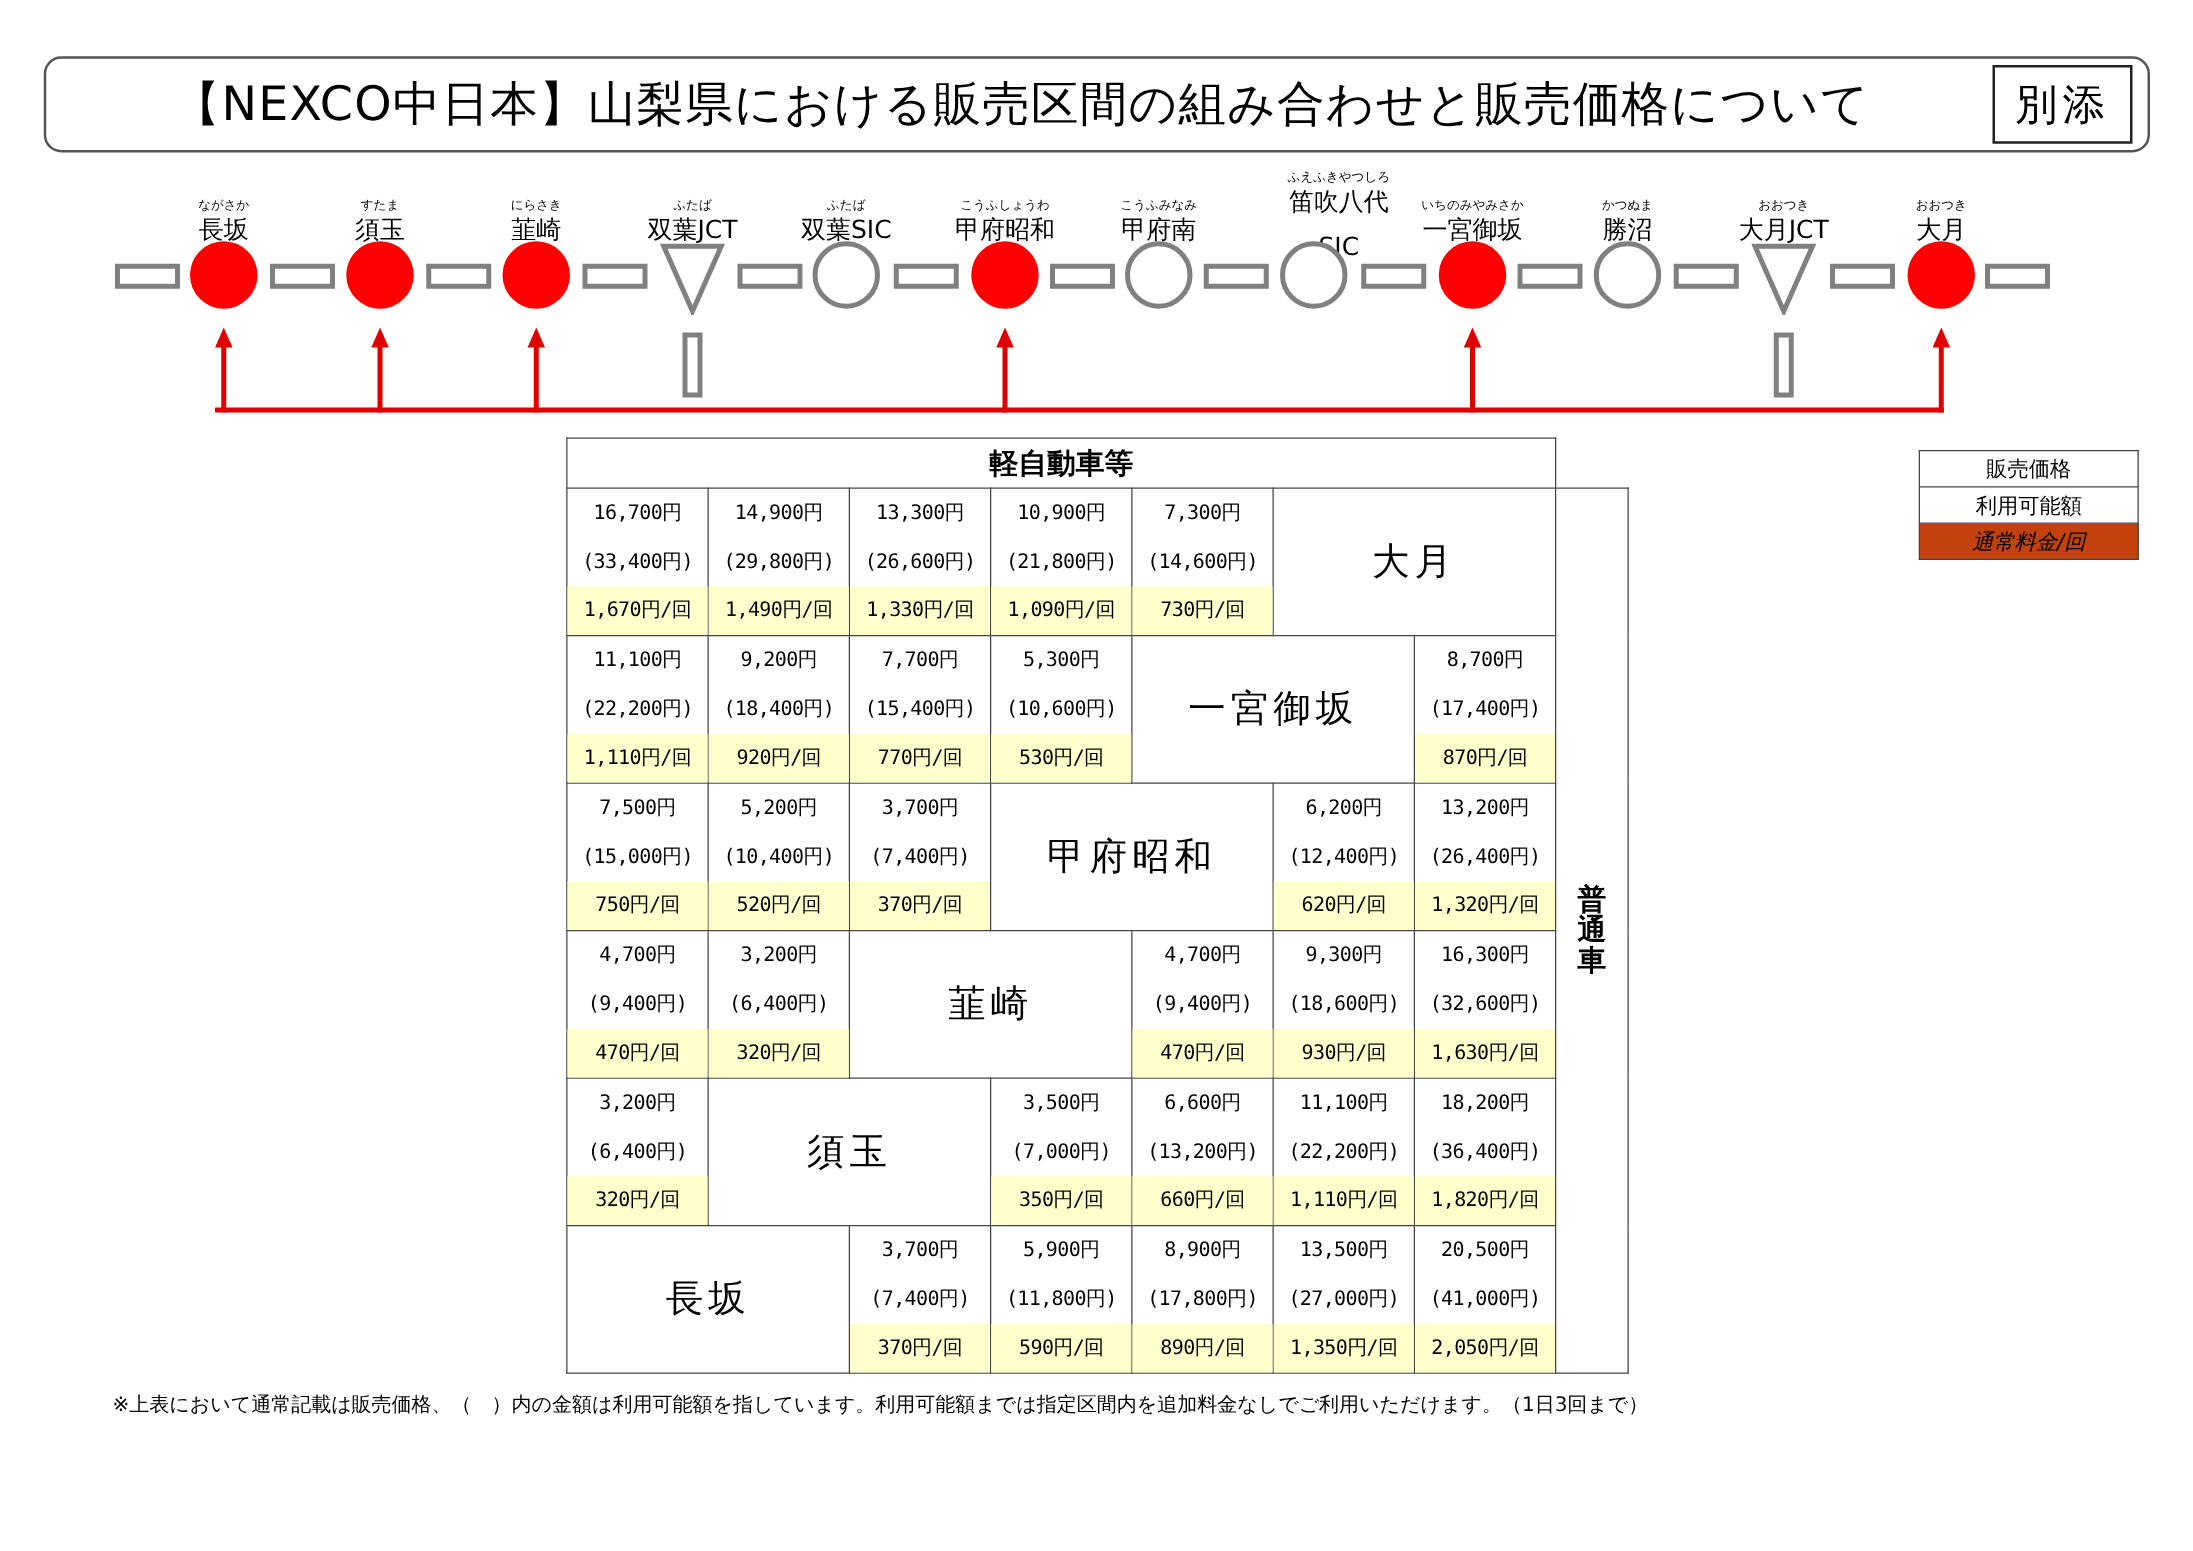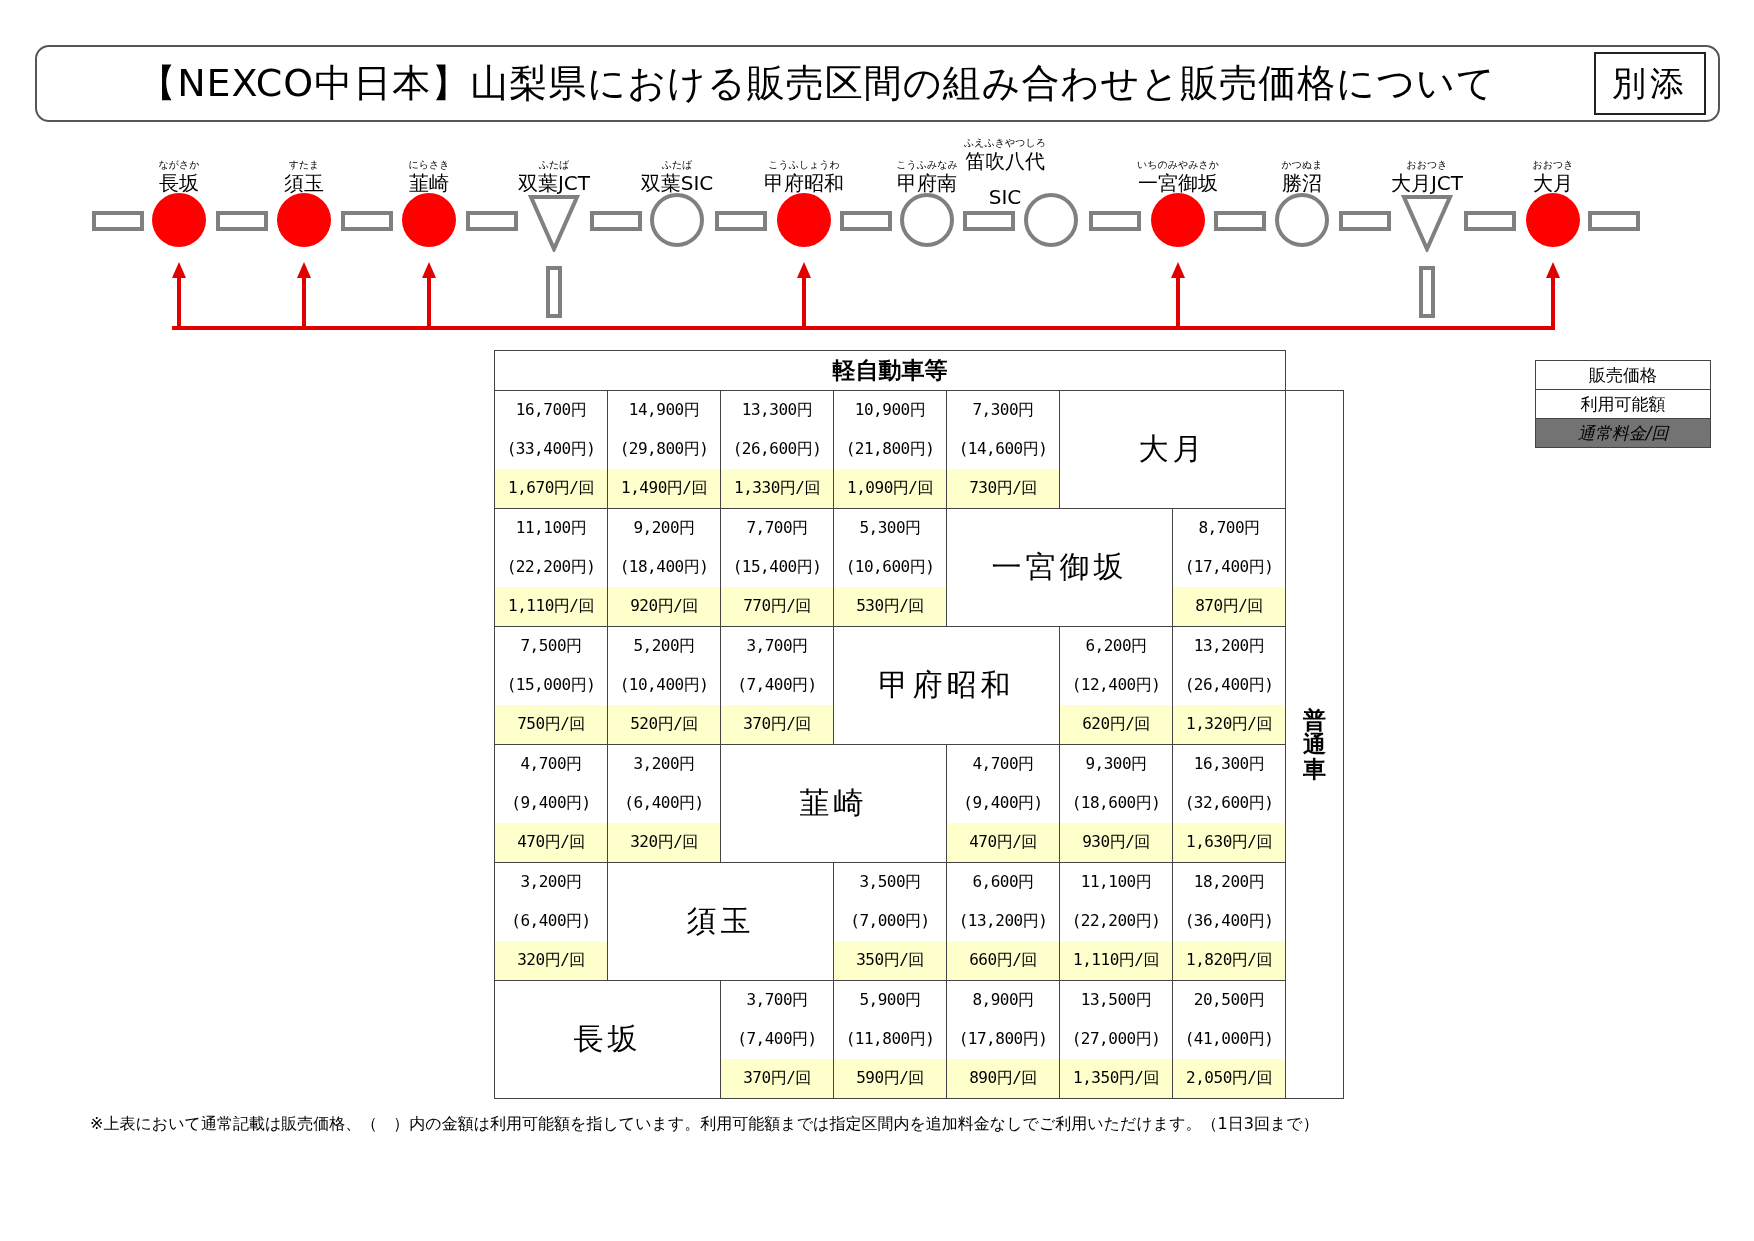--- a/index.html
+++ b/index.html
@@ -45,38 +45,38 @@
   }
   .arrow-stem { position: absolute; width: 4px; background: #e00000; top: 276px; height: 54px; }
   .arrow-head {
     position: absolute; top: 262px; width: 0; height: 0;
     border-left: 7px solid transparent; border-right: 7px solid transparent; border-bottom: 16px solid #e00000;
   }
   .arrow-base { position: absolute; left: 172px; top: 326px; width: 1383px; height: 4px; background: #e00000; }
 
   .fare-table {
     position: absolute; left: 453px; top: 350px;
-    border-collapse: collapse; table-layout: fixed; margin-left: 41px;
+    border-collapse: collapse; table-layout: fixed;
   }
   .fare-table td { border: 1.5px solid #444; padding: 0; vertical-align: top; }
   .fare-table td.kei-header {
     height: 40px; text-align: center; vertical-align: middle;
     font-size: 23px; font-weight: bold;
   }
   .fare-table td.noborder { border: none; }
   .cell { width: 112px; height: 117px; display: flex; flex-direction: column; }
   .cell .line { height: 39px; display: flex; align-items: center; justify-content: center;
     font-family: "DejaVu Sans Mono", "Liberation Mono", monospace; font-size: 16px; white-space: nowrap; letter-spacing: -0.5px; }
   .cell .line.normal { background: #ffffcc; }
   .station-cell { text-align: center; vertical-align: middle !important; font-size: 30px; letter-spacing: 4px; }
   .futsu-cell { width: 58px; text-align: center; vertical-align: middle !important; font-size: 23px; font-weight: bold; line-height: 1.05; }
 
   .legend { position: absolute; left: 1535px; top: 360px; width: 176px; border-collapse: collapse; }
   .legend td { border: 1.5px solid #444; height: 29px; text-align: center; font-size: 17px; }
-  .legend td.normal { background: #737373; font-style: italic; text-align: center; }
+  .legend td.normal { background: #c2410c; font-style: italic; text-align: center; }
 
   .footnote { position: absolute; left: 90px; top: 1114px; font-size: 16px; white-space: nowrap; }
 </style>
 </head>
 <body>
 
 <div class="title-box">
   <div class="title-text">【NEXCO中日本】山梨県における販売区間の組み合わせと販売価格について</div>
   <div class="annex-box">別添</div>
 </div>
@@ -134,21 +134,21 @@
       <span class="name">甲府昭和</span>
     </div>
     <div class="stn-circle red" style="left: 777px;"></div>
     <div class="arrow-stem" style="left: 802px;"></div>
     <div class="arrow-head" style="left: 797px;"></div>
     <div class="station-label" style="left: 862px; top: 160px;">
       <span class="ruby">こうふみなみ</span>
       <span class="name">甲府南</span>
     </div>
     <div class="stn-circle open" style="left: 900px;"></div>
-    <div class="station-label" style="left: 940px; top: 138px;">
+    <div class="station-label" style="left: 1006px; top: 138px;">
       <span class="ruby">ふえふきやつしろ</span>
       <span class="name">笛吹八代</span>
       <span class="name2">SIC</span>
     </div>
     <div class="stn-circle open" style="left: 1024px;"></div>
     <div class="station-label" style="left: 1113px; top: 160px;">
       <span class="ruby">いちのみやみさか</span>
       <span class="name">一宮御坂</span>
     </div>
     <div class="stn-circle red" style="left: 1151px;"></div>

